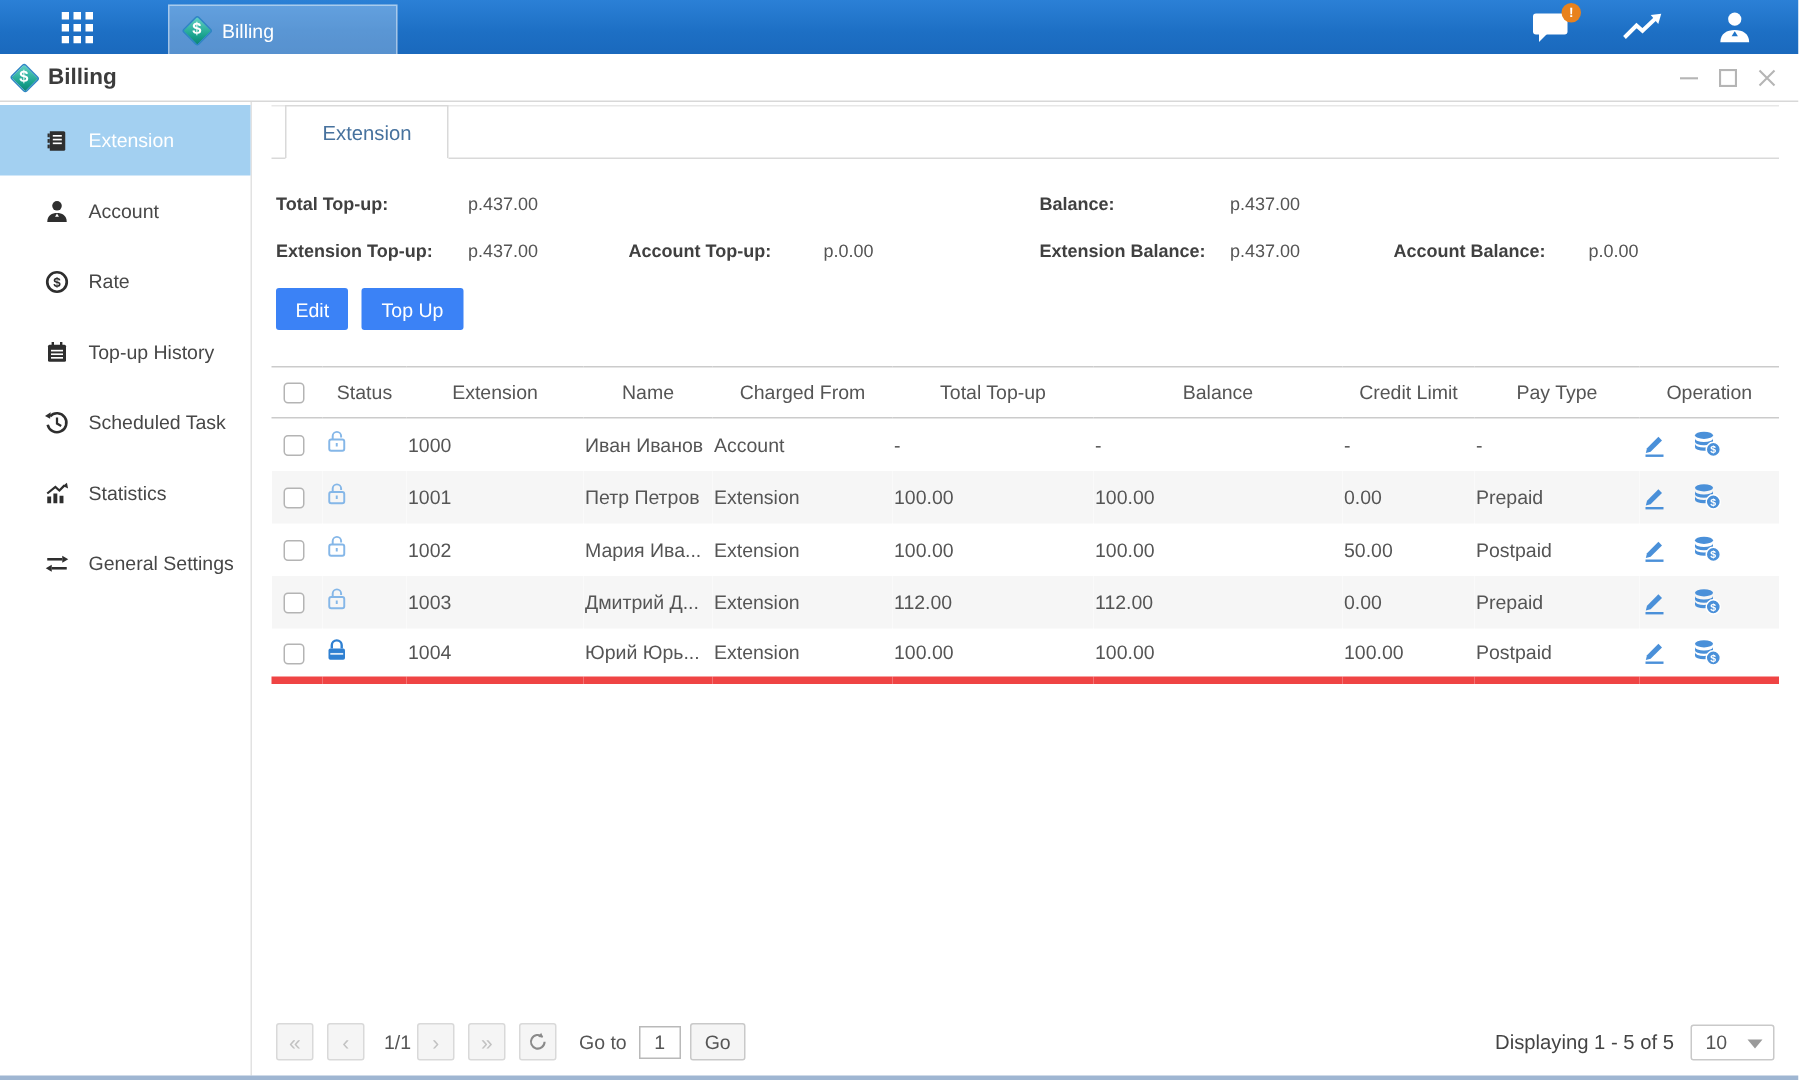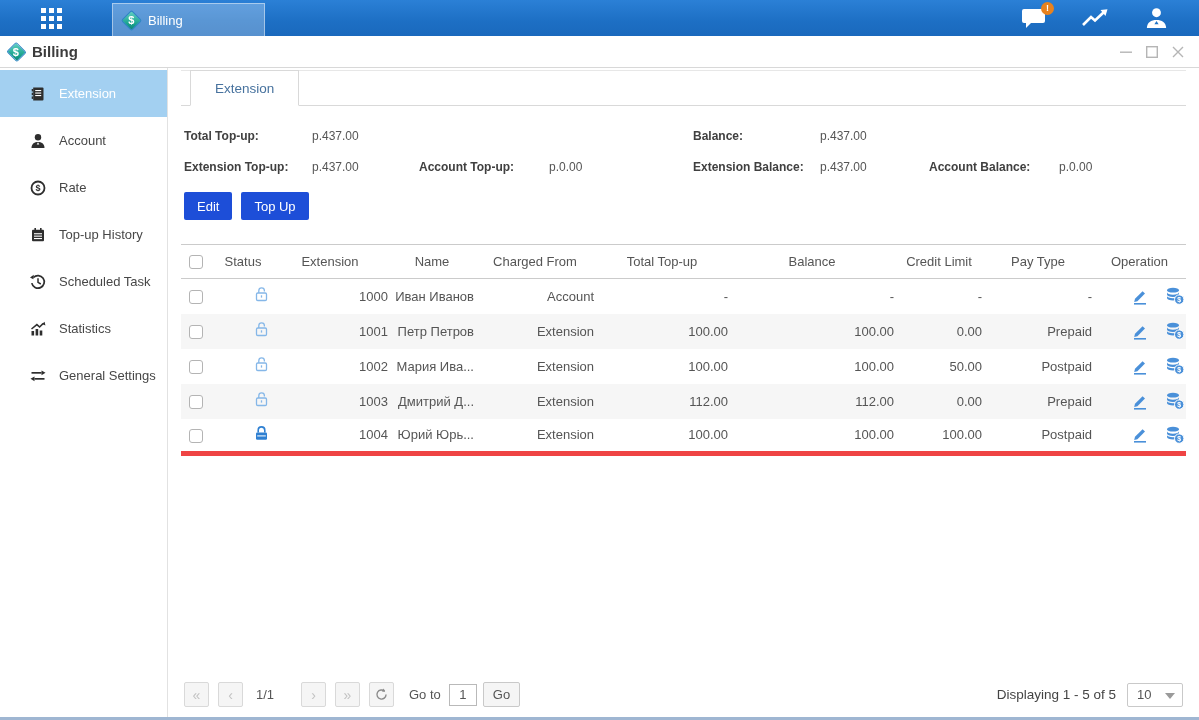--- a/index.html
+++ b/index.html
@@ -67,44 +67,44 @@
   .summary { margin:14px 3px 0; font-size:12px; }
   .sum-row { display:flex; height:31px; align-items:center; }
   .sum-left { width:509px; flex:0 0 509px; display:flex; }
   .sum-right { flex:1; display:flex; }
   .lbl { font-weight:bold; color:#404040; }
   .val { color:#555; }
   .w128{width:128px;} .w107{width:107px;} .w130{width:130px;} .w127{width:127px;} .w109{width:109px;}
 
   .actions { margin:10px 3px 0; display:flex; gap:9px; }
   .btn {
-    background:#1d4ed8; color:#fff; border:none; border-radius:2px;
+    background:#3b82f6; color:#fff; border:none; border-radius:2px;
     height:28px; padding:0 13px; font-size:13px; font-family:"Liberation Sans",sans-serif; cursor:pointer;
   }
 
   table.grid { margin-top:24px; width:100%; border-collapse:collapse; table-layout:fixed; font-size:13px; color:#555; }
   .grid thead tr { border-top:1px solid #cbcbcb; border-bottom:1px solid #cbcbcb; height:34px; }
   .grid th { font-weight:normal; color:#555; text-align:center; white-space:nowrap; overflow:hidden; }
-  .grid td { text-align:right; white-space:nowrap; overflow:hidden; height:35px; }
+  .grid td { text-align:left; white-space:nowrap; overflow:hidden; height:35px; }
   .grid tbody tr:nth-child(even) { background:#f6f6f6; }
   .grid tbody tr:last-child { border-bottom:5px solid #ef4444; }
   .col-cb{width:34px;} .col-status{width:56px;} .col-ext{width:118px;} .col-name{width:86px;}
   .col-charged{width:120px;} .col-total{width:134px;} .col-bal{width:166px;} .col-credit{width:88px;}
   .col-pay{width:110px;} .col-op{width:auto;}
   .grid th:first-child, .grid td:first-child { text-align:left; padding-left:8px; }
   .checkbox { display:inline-block; width:14px; height:14px; border:1px solid #b4b4b4; border-radius:3px; background:#fff; vertical-align:middle; cursor:pointer; }
   .ops { display:inline-flex; gap:16px; align-items:center; vertical-align:middle; }
   .ops span { cursor:pointer; display:inline-flex; }
 
   .pagination { margin:auto 3px 10px; display:flex; align-items:center; font-size:13px; color:#555; }
   .pg-btn {
     width:25px; height:25px; margin-right:9px; background:#f5f5f5; border:1px solid #d9d9d9; border-radius:2px;
     display:flex; align-items:center; justify-content:center; color:#c2c2c2; font-size:14px; cursor:pointer;
   }
-  .pg-ind { width:26px; margin-right:23px; text-align:center; }
+  .pg-ind { width:26px; margin-right:0; text-align:center; }
   .goto-label { margin:0 8px 0 6px; }
   .goto-input { width:28px; height:22px; border:1px solid #b9b9b9; text-align:center; font-size:13px; color:#555; font-family:"Liberation Sans",sans-serif; }
   .go-btn { margin-left:6px; height:25px; padding:0 9px; background:#f5f5f5; border:1px solid #c9c9c9; border-radius:2px; font-size:13px; color:#555; font-family:"Liberation Sans",sans-serif; cursor:pointer; }
   .pg-right { margin-left:auto; display:flex; align-items:center; gap:11px; color:#444; font-size:13.5px; }
   .page-size {
     width:56px; height:24px; background:#fff; border:1px solid #c9c9c9; border-radius:2px;
     display:flex; align-items:center; padding-left:9px; position:relative; font-size:13px; color:#555; cursor:pointer;
   }
   .caret { position:absolute; right:7px; top:9px; width:0; height:0; border-left:5px solid transparent; border-right:5px solid transparent; border-top:6px solid #9a9a9a; }
 

